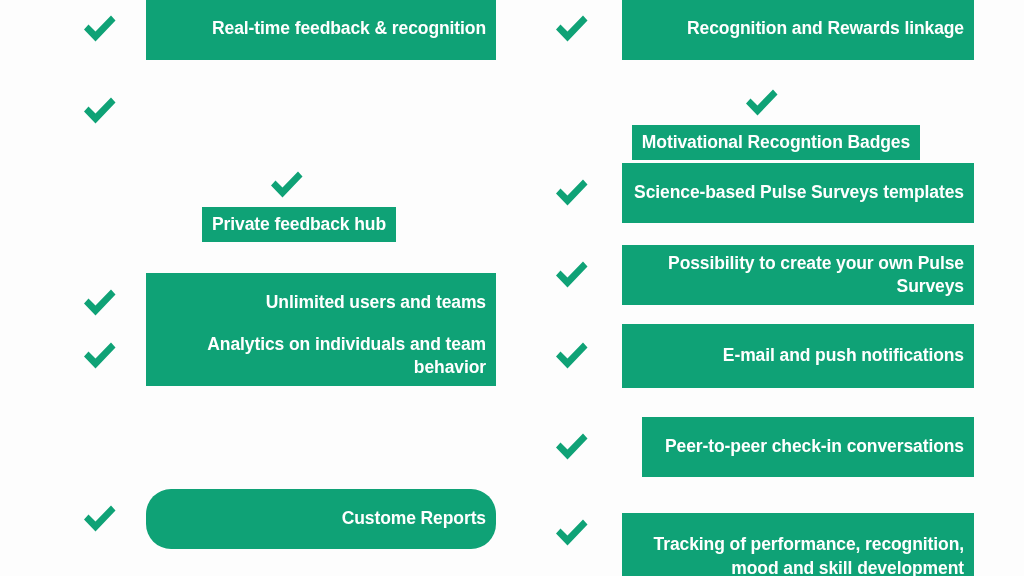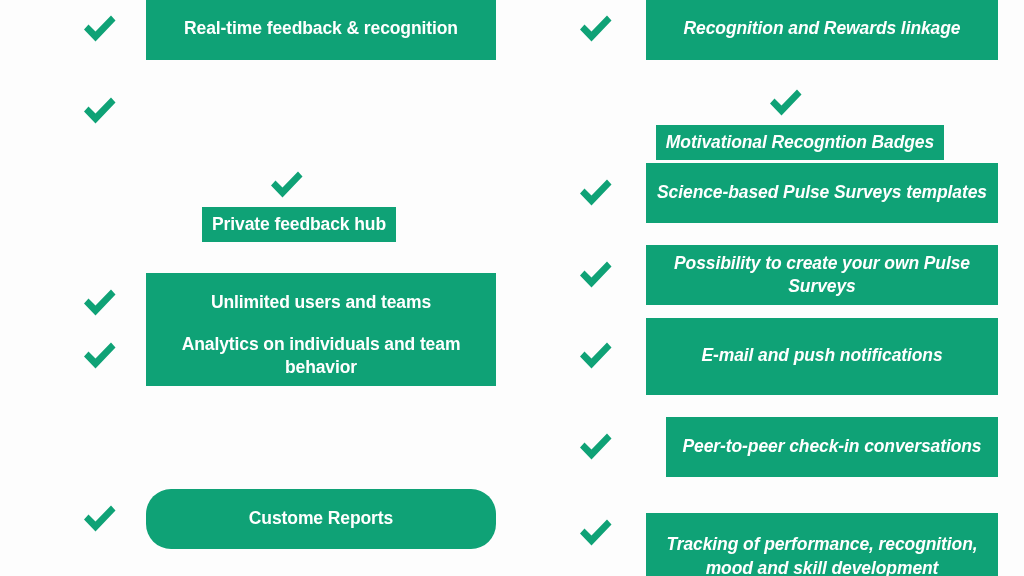--- a/index.html
+++ b/index.html
@@ -20,21 +20,21 @@
     height: 576px;
     box-sizing: border-box;
   }
 
   .column {
     position: absolute;
     top: 0;
     height: 576px;
   }
   .column.left  { left: 0;   width: 512px; }
-  .column.right { left: 512px; width: 512px; font-style: italic; }
+  .column.right { left: 488px; width: 512px; }
 
   .feature-row {
     position: absolute;
     display: flex;
     align-items: center;
     box-sizing: border-box;
   }
 
   .column.left .feature-row  { left: 78px;  width: 418px; }
   .column.right .feature-row { left: 62px;  width: 424px; }
@@ -64,20 +64,21 @@
     padding: 6px 10px;
     letter-spacing: -0.1px;
   }
 
   .column.left .feature-box  { margin-left: 24px; }
   .column.right .feature-box { margin-left: 28px; }
 
   .feature-box-label {
     display: block;
     width: 100%;
+    text-align: right;
   }
 </style>
 </head>
 <body style="background: rgb(253, 253, 253);">
 
 <div id="feature-grid">
 
   <div class="column left">
 
     <div class="feature-row" style="top:-2px;height:62px;">
@@ -191,21 +192,21 @@
         <span class="feature-box-label">Possibility to create your own Pulse Surveys</span>
       </span>
     </div>
 
     <div class="feature-row" style="top:326px;height:60px;">
       <span class="check-icon">
         <svg width="40" height="40" viewBox="0 0 40 40" aria-hidden="true">
           <path d="M4 20.5 L8.5 15.5 L15.5 22.5 L31 6.5 L35.5 11.5 L15.5 32.5 Z" fill="#0fa276"></path>
         </svg>
       </span>
-      <span class="feature-box" style="height: 77px; background: rgb(15, 162, 118); color: rgb(255, 255, 255);">
+      <span class="feature-box" style="height: 64px; background: rgb(15, 162, 118); color: rgb(255, 255, 255);">
         <span class="feature-box-label">E-mail and push notifications</span>
       </span>
     </div>
 
     <div class="feature-row" style="top:408px;height:77px;gap:20px;">
       <span class="check-icon">
         <svg width="40" height="40" viewBox="0 0 40 40" aria-hidden="true">
           <path d="M4 20.5 L8.5 15.5 L15.5 22.5 L31 6.5 L35.5 11.5 L15.5 32.5 Z" fill="#0fa276"></path>
         </svg>
       </span>

